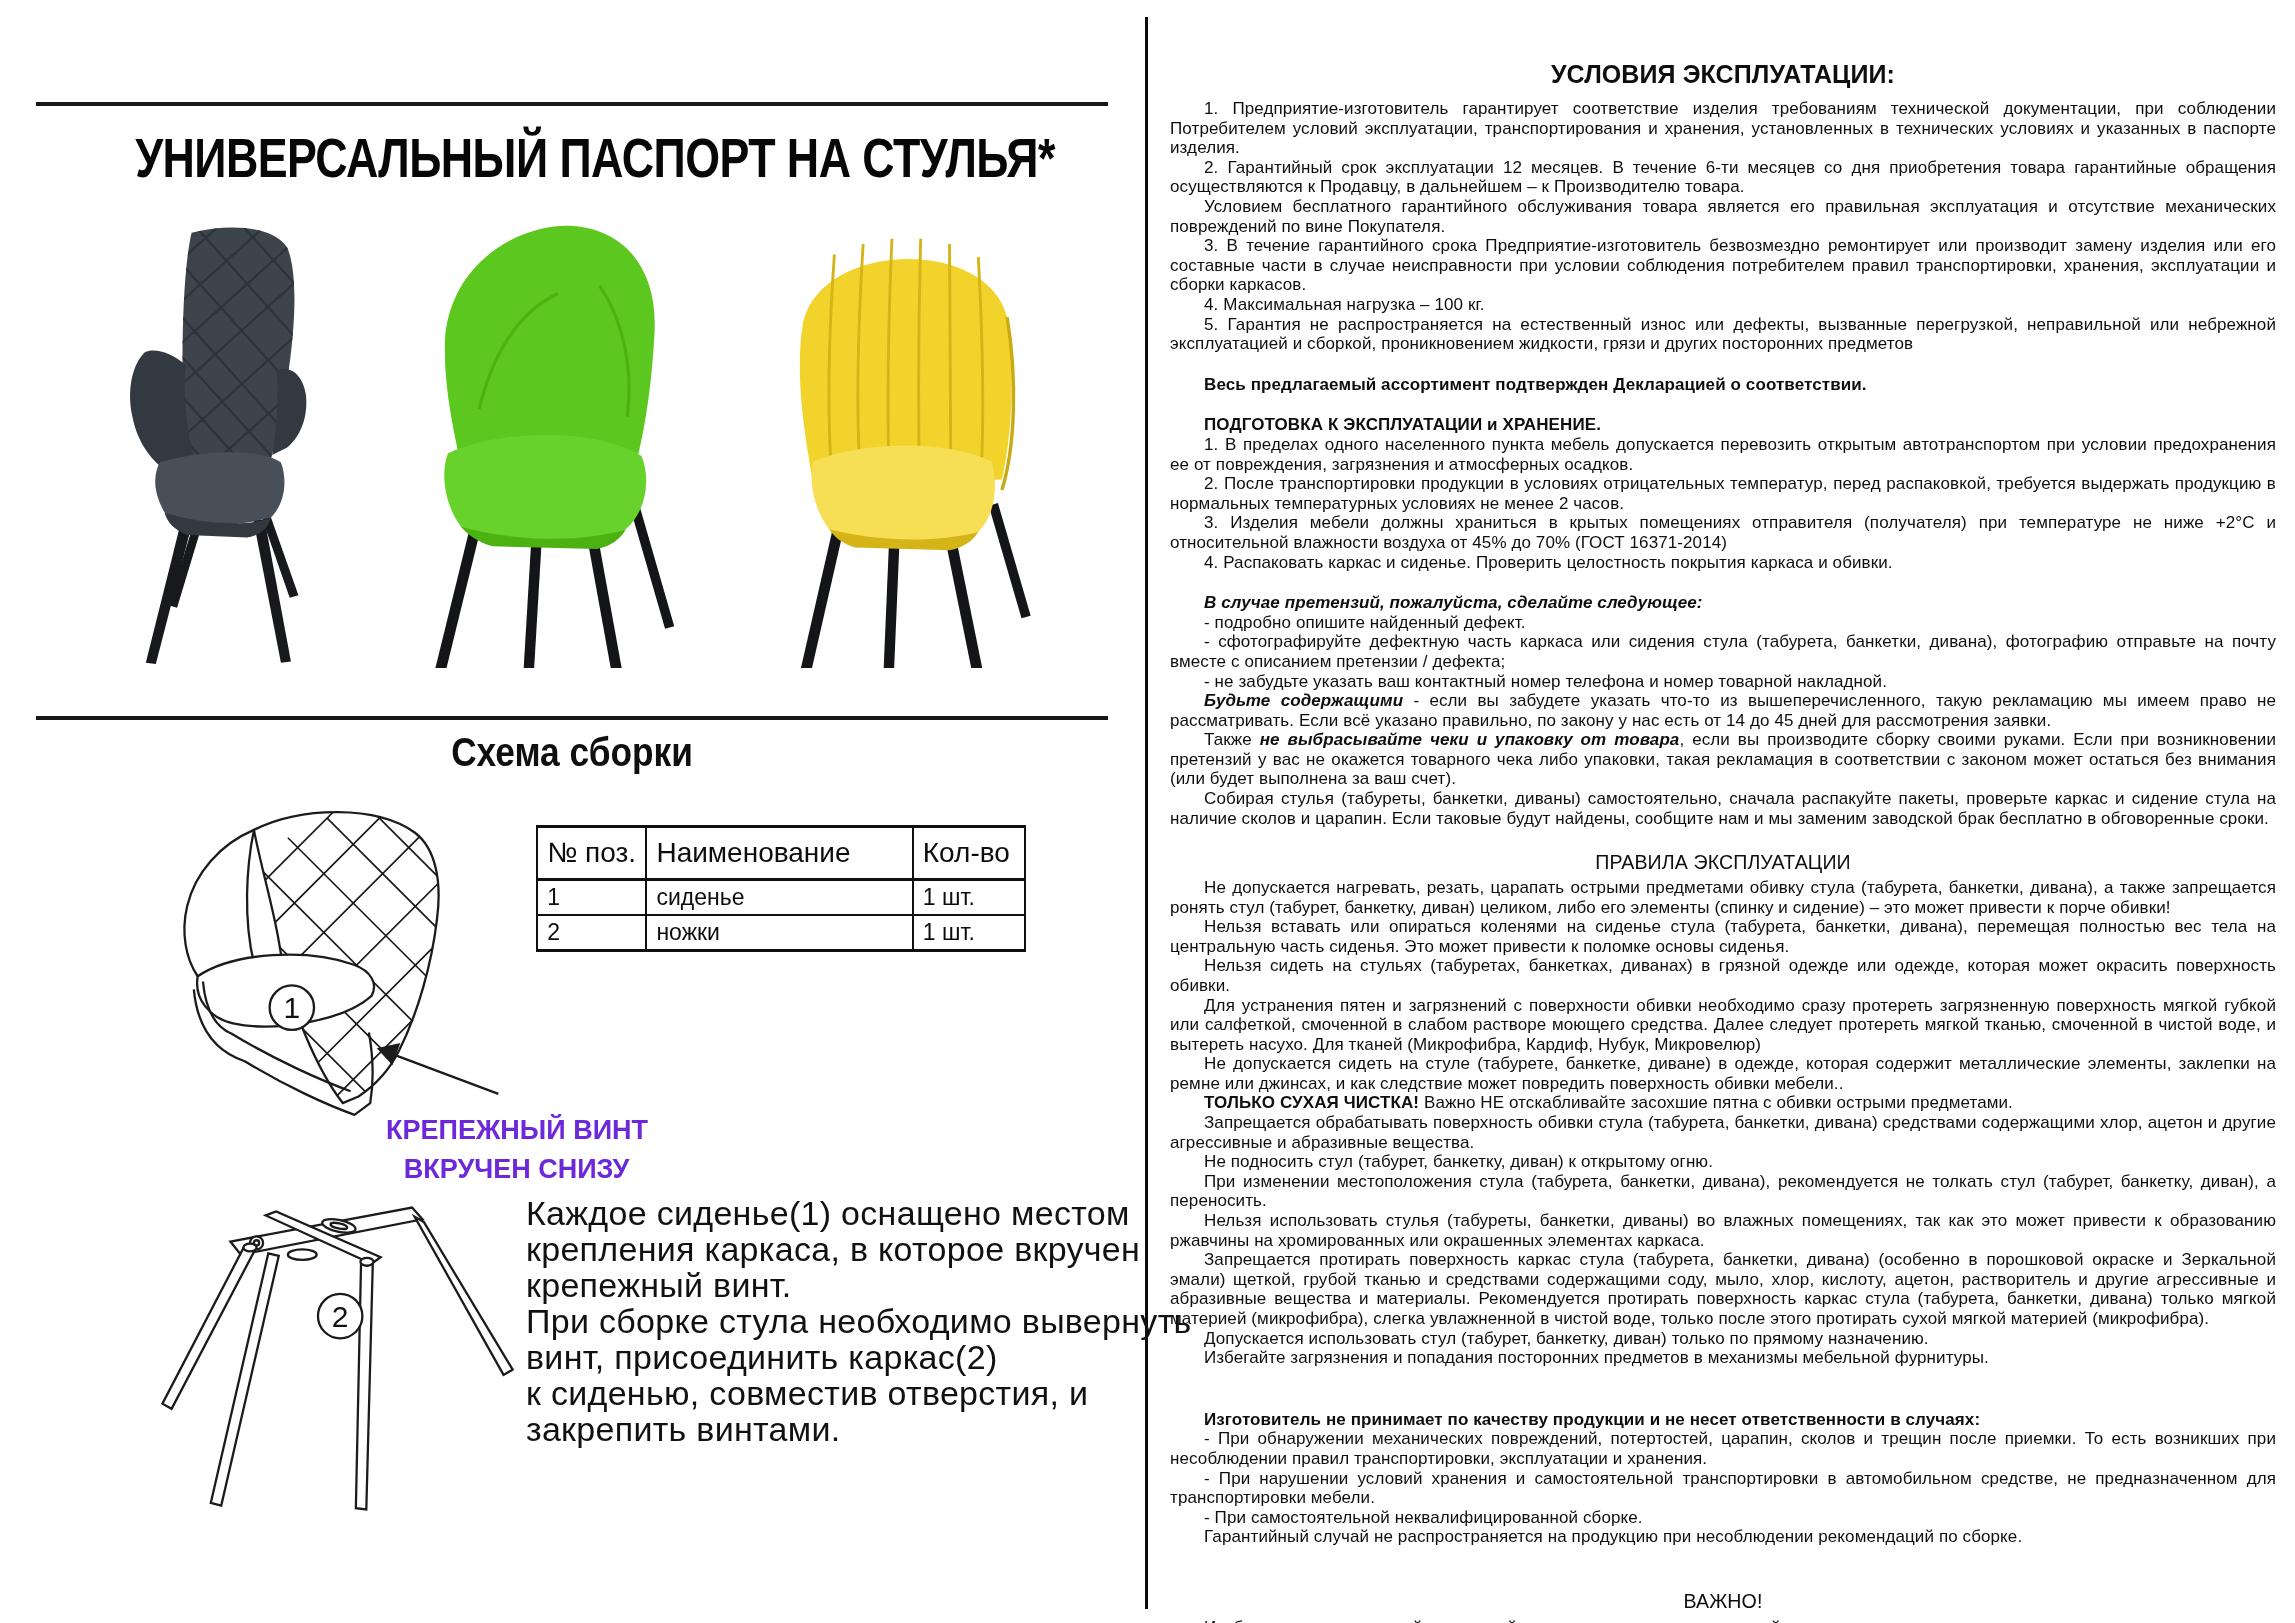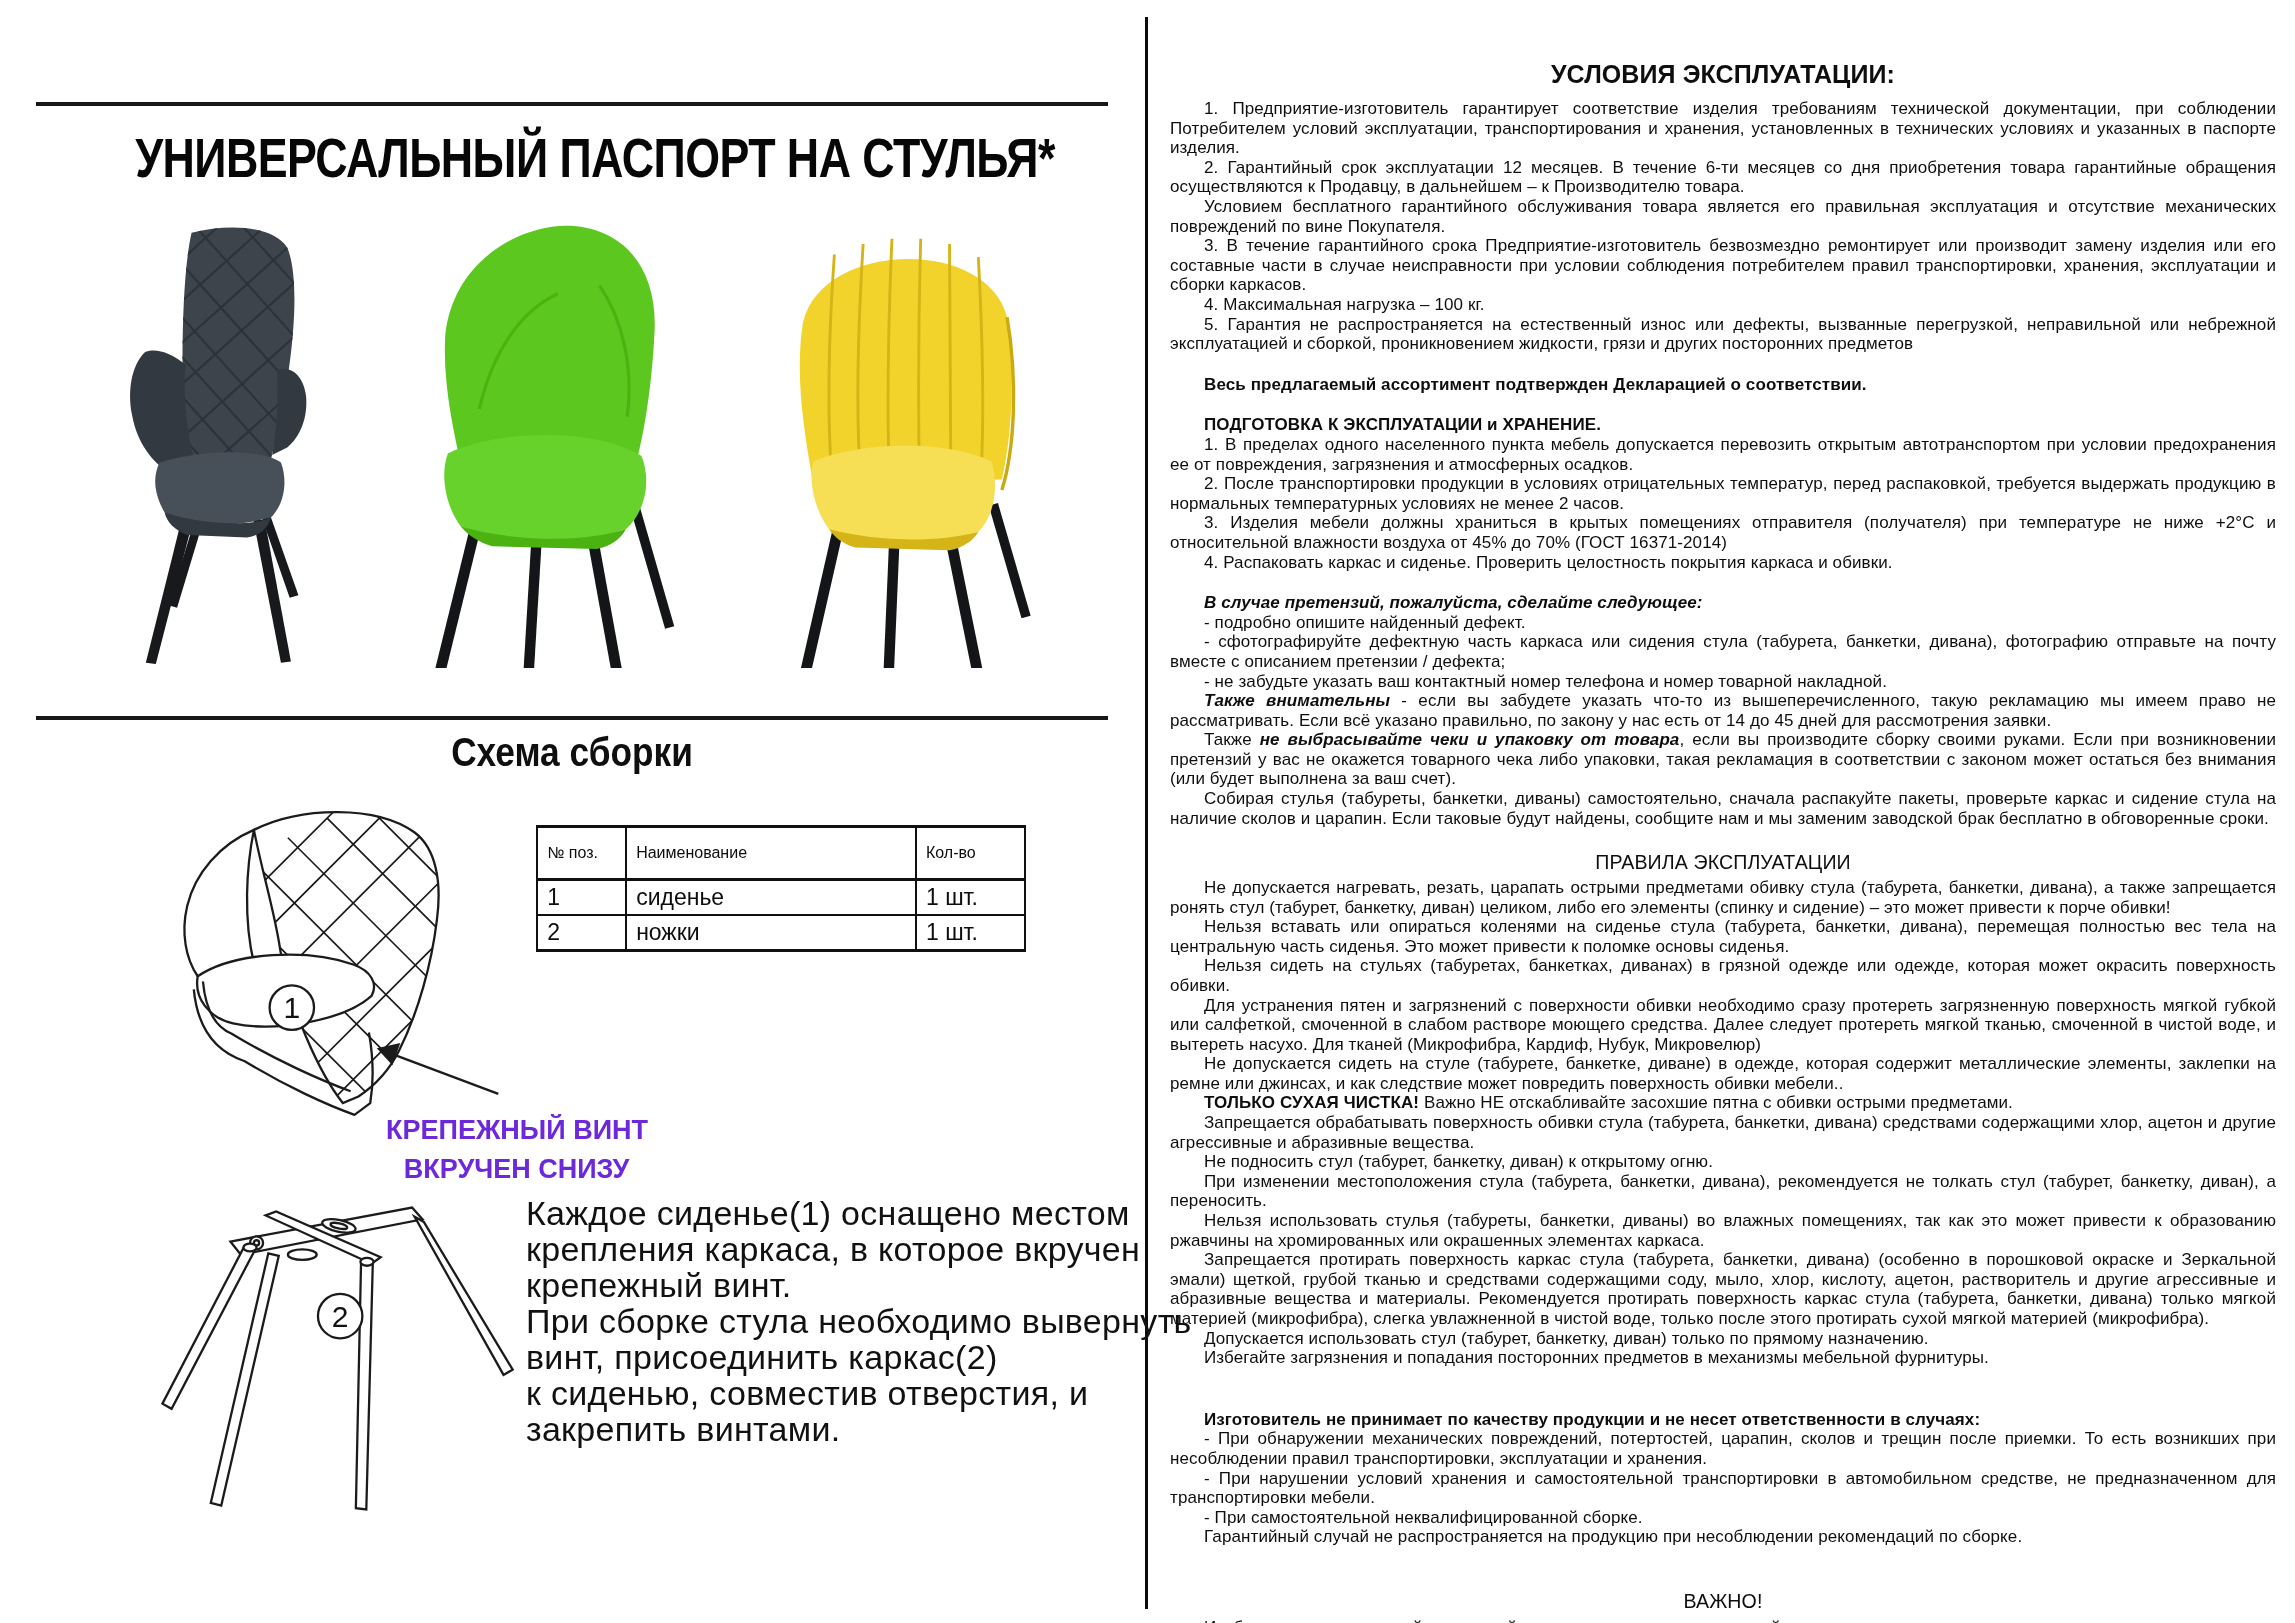--- a/index.html
+++ b/index.html
@@ -27,21 +27,21 @@
   }
   .diagram-wrap{position:absolute;left:59px;top:792px;width:497px;height:758px;}
   
   .parts-table{
     position:absolute;left:536px;top:825px;width:490px;border-collapse:collapse;
     font-size:23px;color:#0d0d0d;background:#fff;
   }
   .parts-table th,.parts-table td{
     border:2px solid #101010;text-align:left;font-weight:400;padding:0 9.2px;white-space:nowrap;
   }
-  .parts-table thead th{height:50px;font-size:16px;border-top-width:3.3px;border-bottom-width:3.3px;border-radius:9px;}
+  .parts-table thead th{height:50px;font-size:28px;border-top-width:3.3px;border-bottom-width:3.3px;border-radius:9px;}
   .parts-table tbody td{height:33px;}
   .parts-table tbody tr:last-child td{border-bottom-width:3.3px;}
   .col-pos{width:73px;}
   .col-name{width:309px;}
   .col-qty{width:98px;}
   
   .screw-label{
     position:absolute;left:386px;top:1111px;width:261px;text-align:center;
     font-size:27px;font-weight:700;line-height:39px;color:#6d28d9;white-space:nowrap;
   }
@@ -242,21 +242,21 @@
       <div class="blk h"><span>ПОДГОТОВКА К ЭКСПЛУАТАЦИИ и ХРАНЕНИЕ.</span></div>
       <div class="blk p"><span>1. В пределах одного населенного пункта мебель допускается перевозить открытым автотранспортом при условии предохранения ее от повреждения, загрязнения и атмосферных осадков.</span></div>
       <div class="blk p"><span>2. После транспортировки продукции в условиях отрицательных температур, перед распаковкой, требуется выдержать продукцию в нормальных температурных условиях не менее 2 часов.</span></div>
       <div class="blk p"><span>3. Изделия мебели должны храниться в крытых помещениях отправителя (получателя) при температуре не ниже +2°С и относительной влажности воздуха от 45% до 70% (ГОСТ 16371-2014)</span></div>
       <div class="blk p"><span>4. Распаковать каркас и сиденье. Проверить целостность покрытия каркаса и обивки.</span></div>
       <div class="gap" style="height: 21px;"></div>
       <div class="blk hi"><span>В случае претензий, пожалуйста, сделайте следующее:</span></div>
       <div class="blk p"><span>- подробно опишите найденный дефект.</span></div>
       <div class="blk p"><span>- сфотографируйте дефектную часть каркаса или сидения стула (табурета, банкетки, дивана), фотографию отправьте на почту вместе с описанием претензии / дефекта;</span></div>
       <div class="blk p"><span>- не забудьте указать ваш контактный номер телефона и номер товарной накладной.</span></div>
-      <div class="blk p"><span class="b i">Также внимательны</span><span> - если вы забудете указать что-то из вышеперечисленного, такую рекламацию мы имеем право не рассматривать. Если всё указано правильно, по закону у нас есть от 14 до 45 дней для рассмотрения заявки.</span></div>
+      <div class="blk p"><span class="b i">Будьте содержащими</span><span> - если вы забудете указать что-то из вышеперечисленного, такую рекламацию мы имеем право не рассматривать. Если всё указано правильно, по закону у нас есть от 14 до 45 дней для рассмотрения заявки.</span></div>
       <div class="blk p"><span>Также </span><span class="b i">не выбрасывайте чеки и упаковку от товара</span><span>, если вы производите сборку своими руками. Если при возникновении претензий у вас не окажется товарного чека либо упаковки, такая рекламация в соответствии с законом может остаться без внимания (или будет выполнена за ваш счет).</span></div>
       <div class="blk p"><span>Собирая стулья (табуреты, банкетки, диваны) самостоятельно, сначала распакуйте пакеты, проверьте каркас и сидение стула на наличие сколов и царапин. Если таковые будут найдены, сообщите нам и мы заменим заводской брак бесплатно в обговоренные сроки.</span></div>
       <div class="gap" style="height: 21px;"></div>
       <div class="blk hc2"><span>ПРАВИЛА ЭКСПЛУАТАЦИИ</span></div>
       <div class="blk p"><span>Не допускается нагревать, резать, царапать острыми предметами обивку стула (табурета, банкетки, дивана), а также запрещается ронять стул (табурет, банкетку, диван) целиком, либо его элементы (спинку и сидение) – это может привести к порче обивки!</span></div>
       <div class="blk p"><span>Нельзя вставать или опираться коленями на сиденье стула (табурета, банкетки, дивана), перемещая полностью вес тела на центральную часть сиденья. Это может привести к поломке основы сиденья.</span></div>
       <div class="blk p"><span>Нельзя сидеть на стульях (табуретах, банкетках, диванах) в грязной одежде или одежде, которая может окрасить поверхность обивки.</span></div>
       <div class="blk p"><span>Для устранения пятен и загрязнений с поверхности обивки необходимо сразу протереть загрязненную поверхность мягкой губкой или салфеткой, смоченной в слабом растворе моющего средства. Далее следует протереть мягкой тканью, смоченной в чистой воде, и вытереть насухо. Для тканей (Микрофибра, Кардиф, Нубук, Микровелюр)</span></div>
       <div class="blk p"><span>Не допускается сидеть на стуле (табурете, банкетке, диване) в одежде, которая содержит металлические элементы, заклепки на ремне или джинсах, и как следствие может повредить поверхность обивки мебели..</span></div>
       <div class="blk p"><span class="b">ТОЛЬКО СУХАЯ ЧИСТКА!</span><span> Важно НЕ отскабливайте засохшие пятна с обивки острыми предметами.</span></div>

